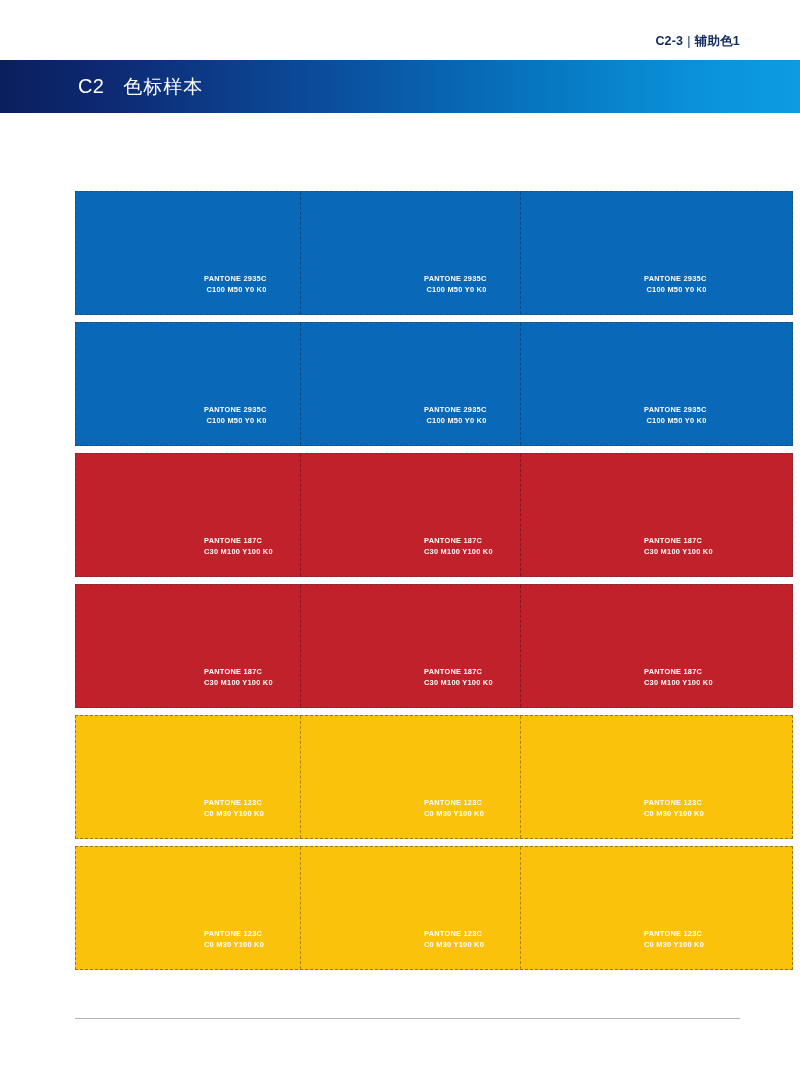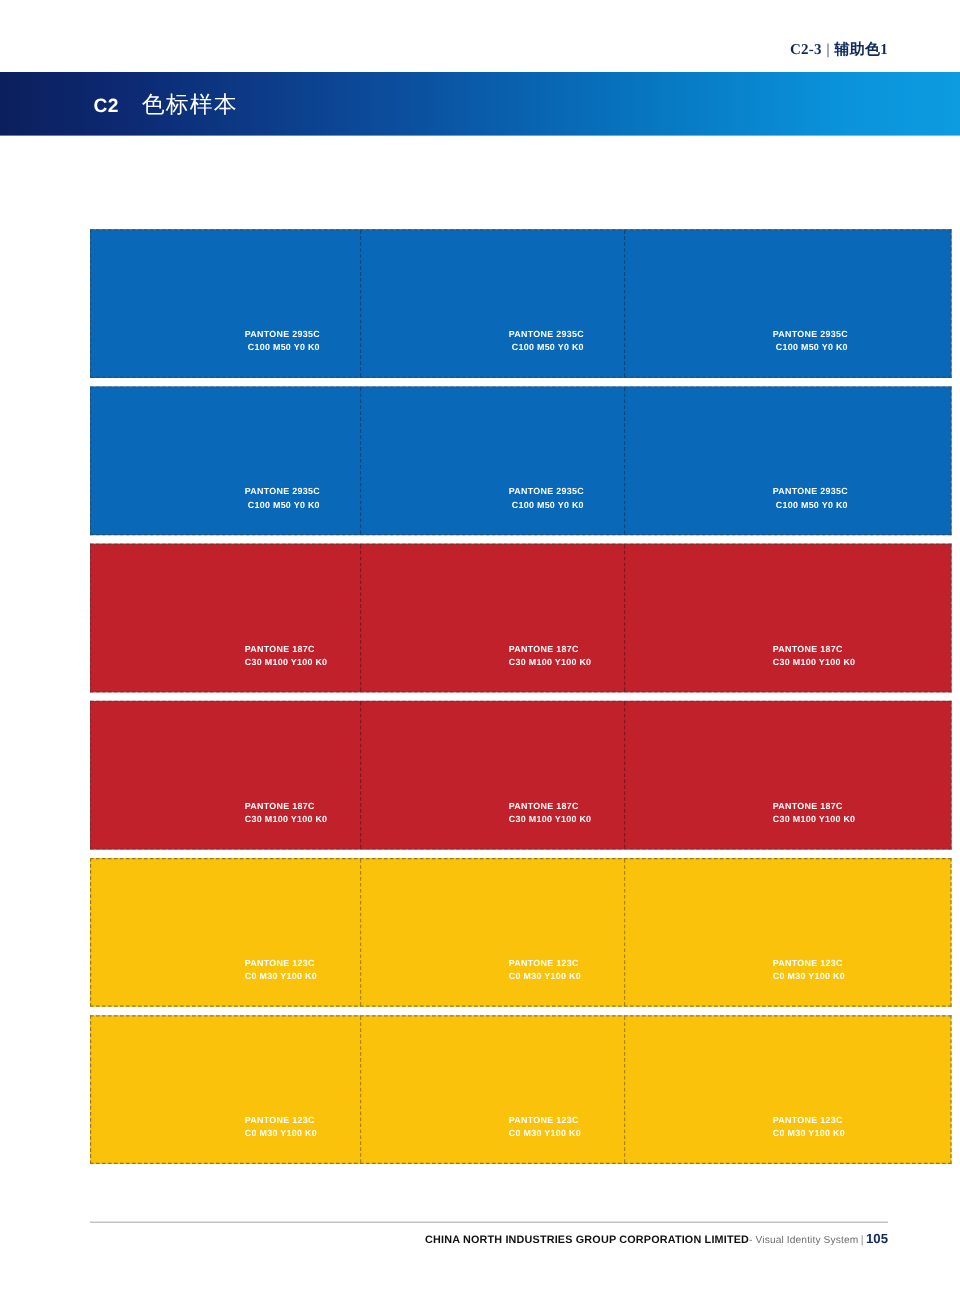--- a/index.html
+++ b/index.html
@@ -15,21 +15,20 @@
     overflow: hidden;
   }
 
   
   .page-header {
     position: absolute;
     top: 0;
     left: 0;
     width: 800px;
     height: 60px;
-    font-family: Liberation Serif, serif;
   }
   .header-tag {
     position: absolute;
     right: 60px;
     top: 33px;
     font-size: 12.5px;
     font-weight: bold;
     color: #0f2a5e;
     letter-spacing: 0.2px;
     white-space: nowrap;
@@ -58,22 +57,22 @@
   .title-text {
     position: absolute;
     left: 78px;
     top: 50%;
     transform: translateY(-50%);
     color: #ffffff;
     font-size: 19px;
     white-space: nowrap;
   }
   .title-code {
-    font-weight: bold;
-    font-size: 16px;
+    font-weight: normal;
+    font-size: 20px;
     letter-spacing: 0.3px;
     text-align: right;
   }
   .title-name {
     font-weight: normal;
     font-size: 19px;
     margin-left: 19px;
     letter-spacing: 1px;
   }
 
@@ -296,16 +295,13 @@
         <span class="l1">PANTONE 123C</span>
         <span class="l2">C0 M30 Y100 K0</span>
       </div>
     </div>
   </div>
 
 </div>
 
 <div class="footer">
   <div class="footer-rule"></div>
-  <div class="footer-text">
-    <span class="footer-company">CHINA NORTH INDUSTRIES GROUP CORPORATION LIMITED</span><span class="footer-system">- Visual Identity System</span><span class="footer-bar">|</span><span class="footer-page">105</span>
-  </div>
 </div>
 
 </body></html>

